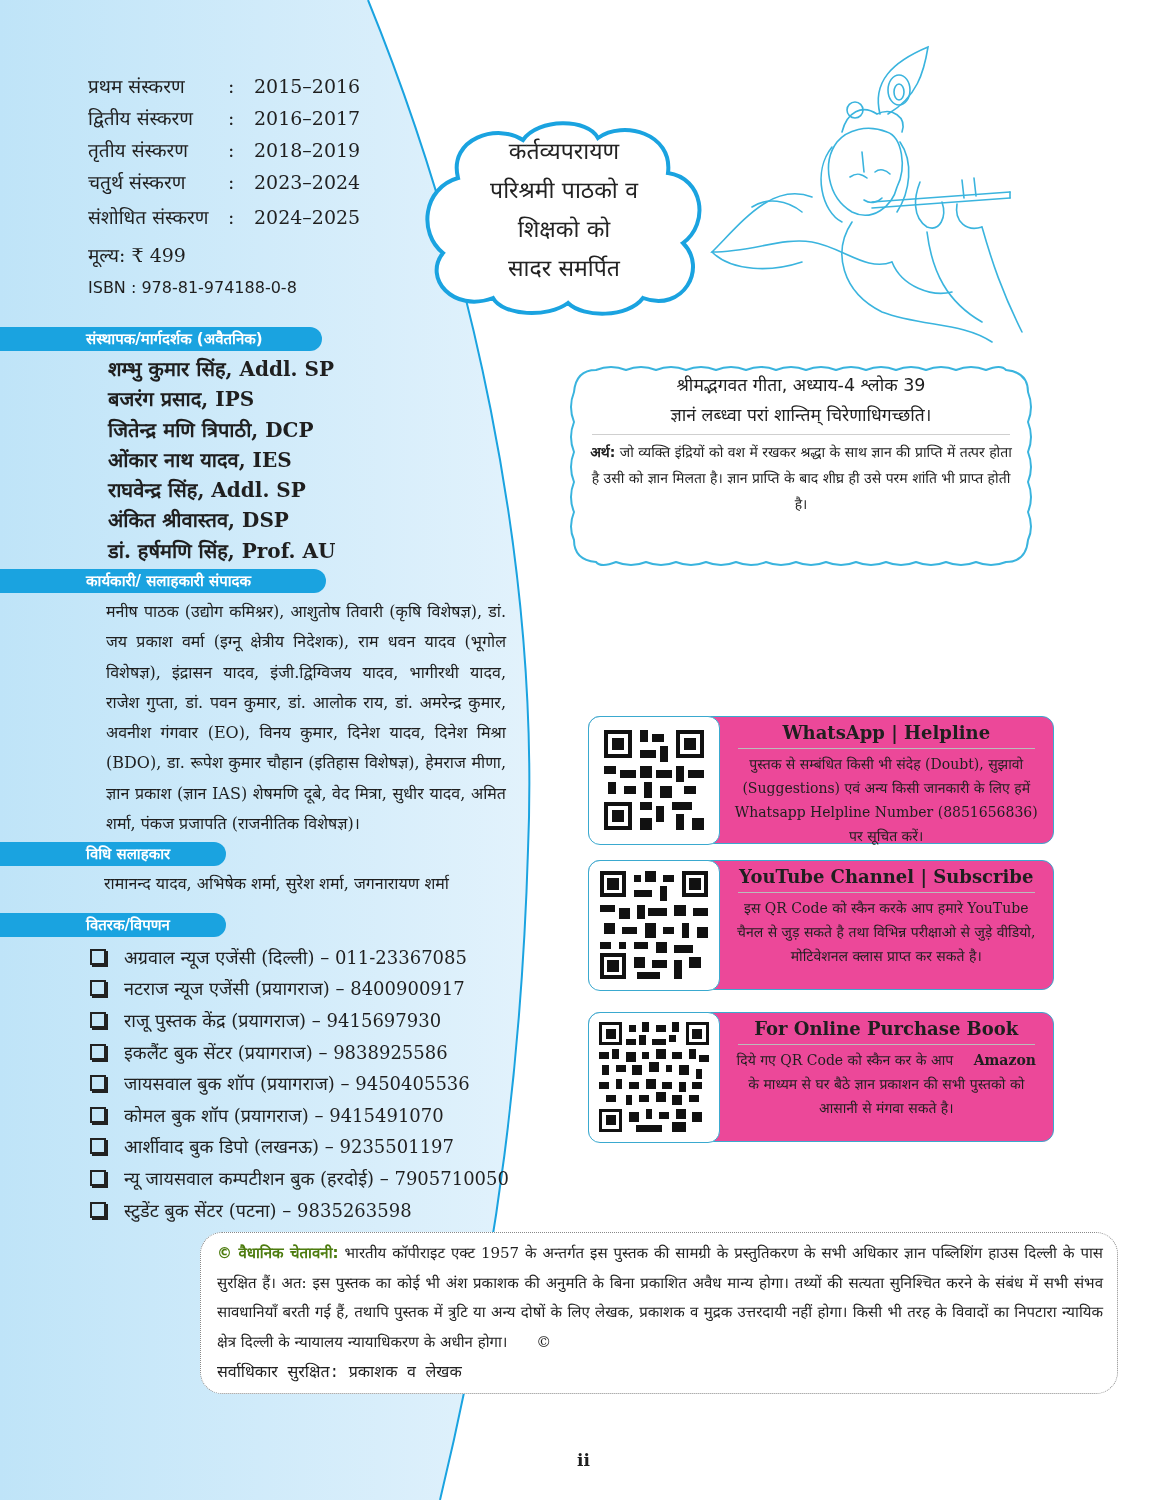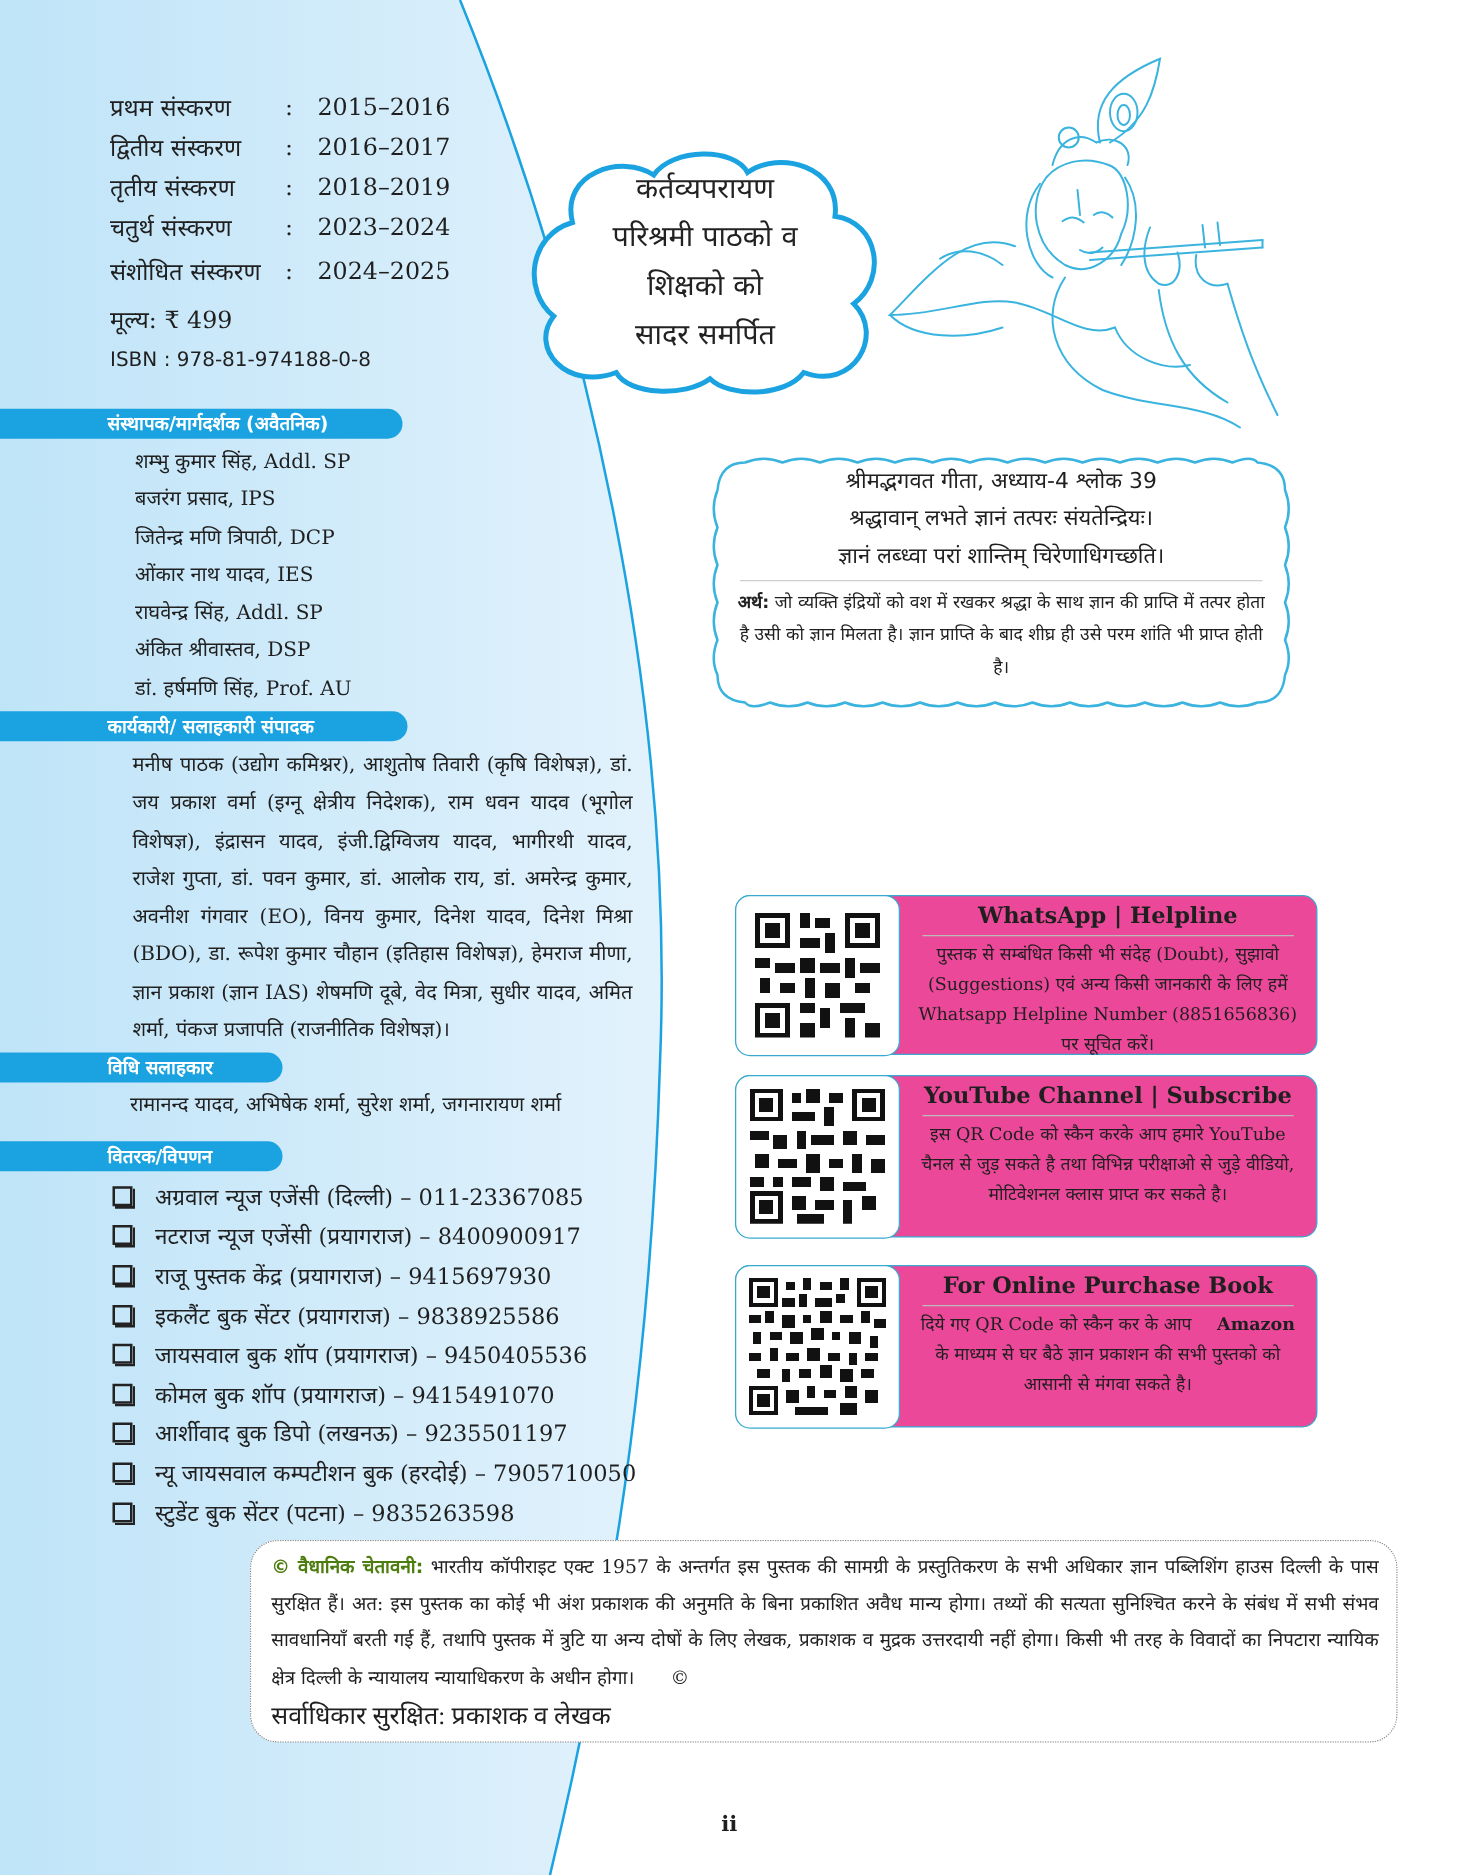--- a/index.html
+++ b/index.html
@@ -25,21 +25,21 @@
   
   .pill {
     position: absolute; left: 0; z-index: 2;
     background: #1aa3e0; color: #ffffff;
     font-family: "DejaVu Sans", sans-serif; font-weight: bold; font-size: 15px;
     height: 24px; line-height: 24px;
     border-radius: 0 14px 14px 0;
     padding-left: 86px; padding-right: 14px;
     box-sizing: border-box;
   }
-  .list { position: absolute; z-index: 2; font-size: 16px; }
+  .list { position: absolute; z-index: 2; font-size: 20px; font-weight: bold; }
   .list .item { height: 30.3px; line-height: 30px; }
   .para { position: absolute; z-index: 2; font-size: 16px; line-height: 30.3px; text-align: justify; }
 
   .dist { position: absolute; left: 90px; top: 941px; z-index: 2; }
   .dist .row { display: flex; align-items: center; height: 31.6px; font-size: 18px; }
   .chk {
     width: 12px; height: 12px; border: 2px solid #222; margin-right: 18px; flex: 0 0 auto;
     box-shadow: 2px 2px 0 #222;
   }
 
@@ -78,21 +78,21 @@
   .qr-text b { font-weight: bold; margin-left: 16px; }
 
   
   .warning {
     position: absolute; z-index: 2; left: 200px; top: 1232px; width: 918px; height: 162px;
     border: 1.5px dotted #888; border-radius: 22px; background: #fff; box-sizing: border-box;
     padding: 6px 14px 0 16px;
     font-size: 15px; line-height: 29.5px; text-align: justify;
   }
   .warning .wt { color: #4d7c0f; font-weight: bold; font-family: "DejaVu Sans", sans-serif; }
-  .warning .last { font-family: Liberation Serif, serif; font-size: 20px; margin-top: 2px; }
+  .warning .last { font-family: Liberation Mono, monospace; font-size: 16px; margin-top: 2px; }
   .page-num { position: absolute; left: 577px; top: 1450px; font-size: 17px; font-weight: bold; z-index: 2; }
 </style>
 </head>
 <body>
 
 <svg class="bg-curve" viewBox="0 0 1174 1500" xmlns="http://www.w3.org/2000/svg">
   <defs>
     <linearGradient id="panelGrad" x1="0" y1="0" x2="1" y2="0">
       <stop offset="0" stop-color="#bfe4f8"></stop>
       <stop offset="1" stop-color="#e2f2fc"></stop>
@@ -240,21 +240,20 @@
 
 <div class="layer shloka">
   <svg width="470" height="208" viewBox="0 0 470 208" style="position:absolute;left:0;top:0;">
     <path d="M30,8 Q 45,2 60,8 Q 75,2 90,8 Q 105,2 120,8 Q 135,2 150,8 Q 165,2 180,8 Q 195,2 210,8 Q 225,2 240,8 Q 255,2 270,8 Q 285,2 300,8 Q 315,2 330,8 Q 345,2 360,8 Q 375,2 390,8 Q 405,2 420,8 Q 435,2 440,8
              Q 462,10 462,30 Q 468,45 462,60 Q 468,75 462,90 Q 468,105 462,120 Q 468,135 462,150 Q 468,165 462,178
              Q 460,200 440,200 Q 425,206 410,200 Q 395,206 380,200 Q 365,206 350,200 Q 335,206 320,200 Q 305,206 290,200 Q 275,206 260,200 Q 245,206 230,200 Q 215,206 200,200 Q 185,206 170,200 Q 155,206 140,200 Q 125,206 110,200 Q 95,206 80,200 Q 65,206 50,200 Q 35,206 30,200
              Q 8,198 8,178 Q 2,165 8,150 Q 2,135 8,120 Q 2,105 8,90 Q 2,75 8,60 Q 2,45 8,30 Q 10,8 30,8 Z" fill="#ffffff" stroke="#3ab4de" stroke-width="2"></path>
   </svg>
   <div class="shloka-inner">
     <div class="s1">श्रीमद्भगवत गीता, अध्याय-4 श्लोक 39</div>
-    <div class="s1">श्रद्धावान् लभते ज्ञानं तत्परः संयतेन्द्रियः।</div>
     <div class="s1">ज्ञानं लब्ध्वा परां शान्तिम् चिरेणाधिगच्छति।</div>
     <div class="shloka-sep"></div>
     <div class="mean"><b>अर्थ:</b> <span>जो व्यक्ति इंद्रियों को वश में रखकर श्रद्धा के साथ ज्ञान की प्राप्ति में तत्पर होता है उसी को ज्ञान मिलता है। ज्ञान प्राप्ति के बाद शीघ्र ही उसे परम शांति भी प्राप्त होती है।</span></div>
   </div>
 </div>
 
 <div class="qr-card" style="top:716px; height:128px;">
   <div class="qr-box">
     <svg width="100" height="100" viewBox="0 0 25 25" shape-rendering="crispEdges">
       <rect x="0" y="0" width="7" height="7" fill="#111"></rect>

